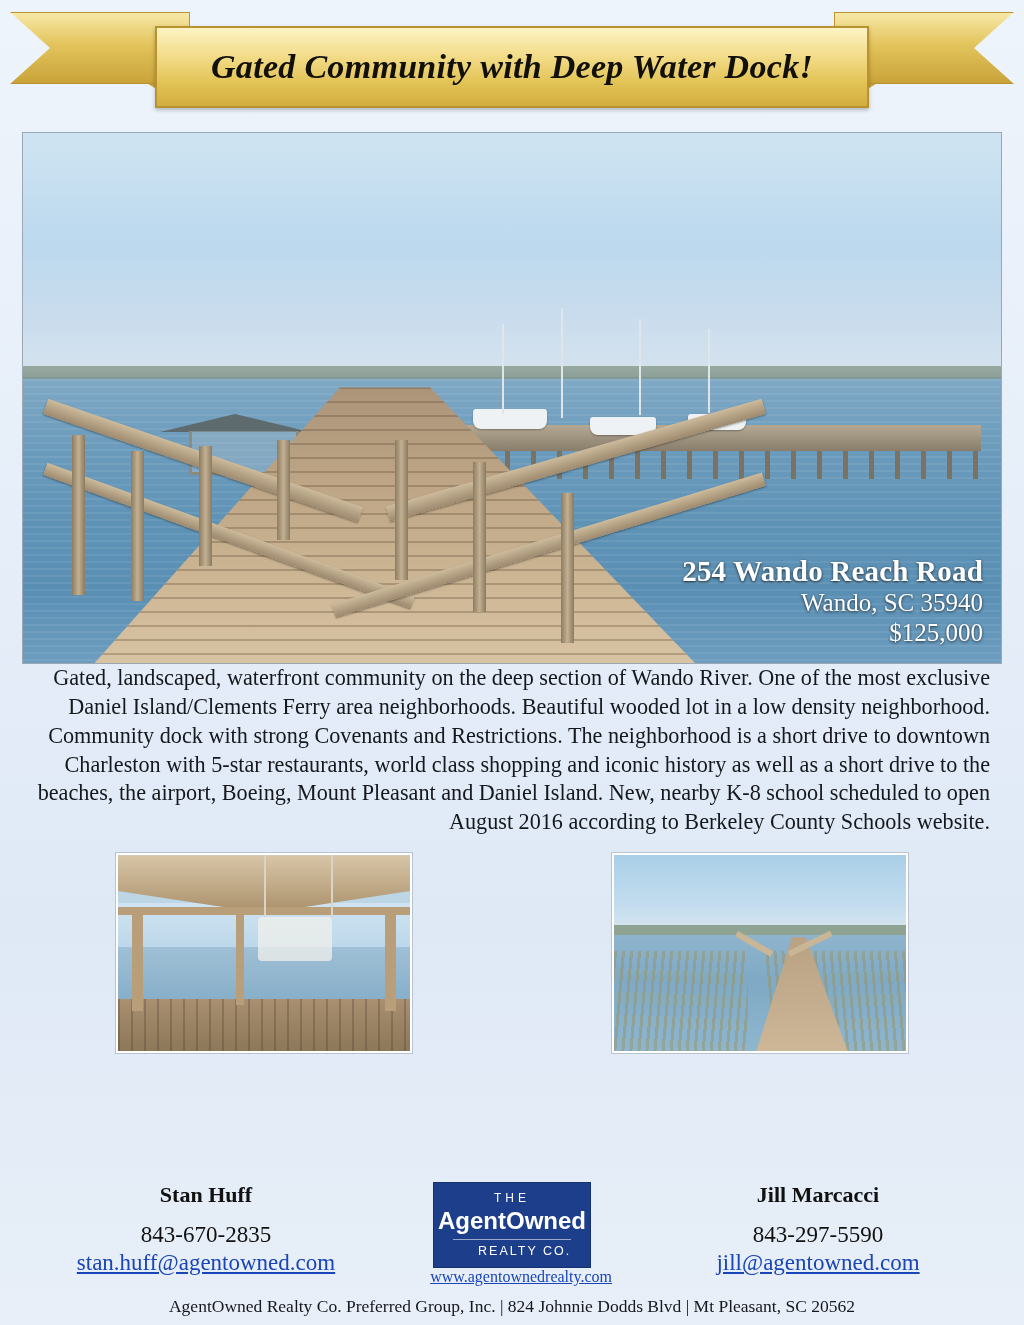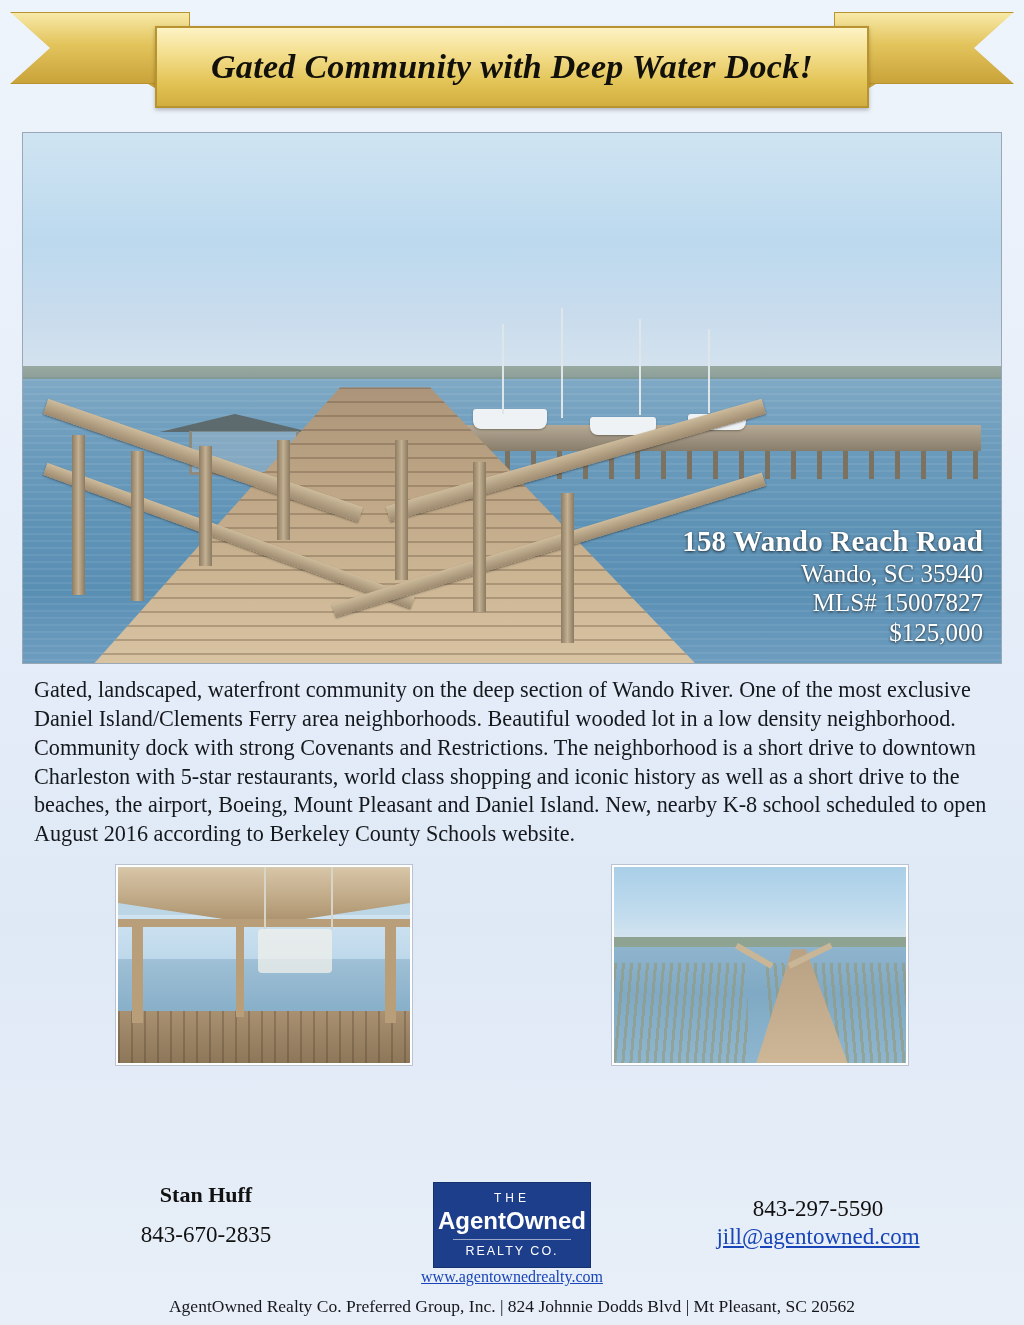--- a/index.html
+++ b/index.html
@@ -172,22 +172,22 @@
   }
   .hero-info .addr {
     font-size: 29px;
     font-weight: bold;
     letter-spacing: .2px;
   }
   .hero-info .line { font-size: 25px; }
 
   
   .desc {
-    margin: 12px 34px 0 34px;
-    text-align: left;
+    margin: 0 34px 0 34px;
+    text-align: right;
     font-size: 22.2px;
     line-height: 1.30;
     color: #15181c;
   }
 
   
   .photos {
     margin-top: 16px;
     display: flex;
     justify-content: center;
@@ -240,21 +240,21 @@
     gap: 56px;
     padding: 0 40px;
   }
   .agent { width: 300px; text-align: center; }
   .agent-name { font-size: 22px; font-weight: bold; color: #111; }
   .agent-phone { font-size: 23px; color: #111; margin-top: 14px; }
   .agent-email {
     font-size: 23px; color: #1945b8; text-decoration: underline; margin-top: 2px;
     display: block; cursor: pointer;
   }
-  .logo-block { width: 200px; text-align:center; }
+  .logo-block { width: 200px; text-align:right; }
   .logo {
     width: 158px; height: 86px;
     margin: 0 auto;
     background: #1d3f8b;
     border: 1px solid #16326e;
     color: #fff;
     display: flex; flex-direction: column; align-items:center; justify-content:center;
     line-height: 1;
   }
   .logo .the { font-size: 12px; letter-spacing: 4px; font-family: "Liberation Sans", sans-serif; }
@@ -314,23 +314,22 @@
 
   <div class="post" style="left:5%;  top:57%; height:160px;"></div>
   <div class="post" style="left:11%; top:60%; height:150px;"></div>
   <div class="post" style="left:18%; top:59%; height:120px;"></div>
   <div class="post" style="left:26%; top:58%; height:100px;"></div>
   <div class="post" style="left:38%; top:58%; height:140px;"></div>
   <div class="post" style="left:46%; top:62%; height:150px;"></div>
   <div class="post" style="left:55%; top:68%; height:150px;"></div>
 
   <div class="hero-info">
-    <div class="addr">158 Wando Reach Road</div>
+    <div class="addr">254 Wando Reach Road</div>
     <div class="line">Wando, SC 35940</div>
-    <div class="line">MLS# 15007827</div>
     <div class="line">$125,000</div>
   </div>
 </div>
 
 <div class="desc">Gated, landscaped, waterfront community on the deep section of Wando River. One of the most exclusive Daniel Island/Clements Ferry area neighborhoods. Beautiful wooded lot in a low density neighborhood. Community dock with strong Covenants and Restrictions. The neighborhood is a short drive to downtown Charleston with 5-star restaurants, world class shopping and iconic history as well as a short drive to the beaches, the airport, Boeing, Mount Pleasant and Daniel Island. New, nearby K-8 school scheduled to open August 2016 according to Berkeley County Schools website.</div>
 
 <div class="photos">
   <div class="photo">
     <div class="p1-sky"></div>
     <div class="p1-water"></div>
@@ -356,32 +355,34 @@
     <div class="p2-rail" style="left:60%; top:96px; width:16%; height:6px; transform:rotate(-26deg); transform-origin:left center;"></div>
   </div>
 </div>
 
 <div class="footer">
   <div class="agents">
 
     <div class="agent">
       <div class="agent-name">Stan Huff</div>
       <div class="agent-phone">843-670-2835</div>
+      <a class="agent-email">stan.huff@agentowned.com</a>
     </div>
 
     <div class="logo-block">
       <div class="logo">
         <div class="the">THE</div>
         <div class="mainname">AgentOwned</div>
         <div class="sub">REALTY CO.</div>
       </div>
       <a class="logo-url">www.agentownedrealty.com</a>
     </div>
 
     <div class="agent">
+      <div class="agent-name">Jill Marcacci</div>
       <div class="agent-phone">843-297-5590</div>
       <a class="agent-email">jill@agentowned.com</a>
     </div>
 
   </div>
 
   <div class="company-line">AgentOwned Realty Co. Preferred Group, Inc. | 824 Johnnie Dodds Blvd | Mt Pleasant, SC 20562</div>
 </div>
 
 </body></html>

